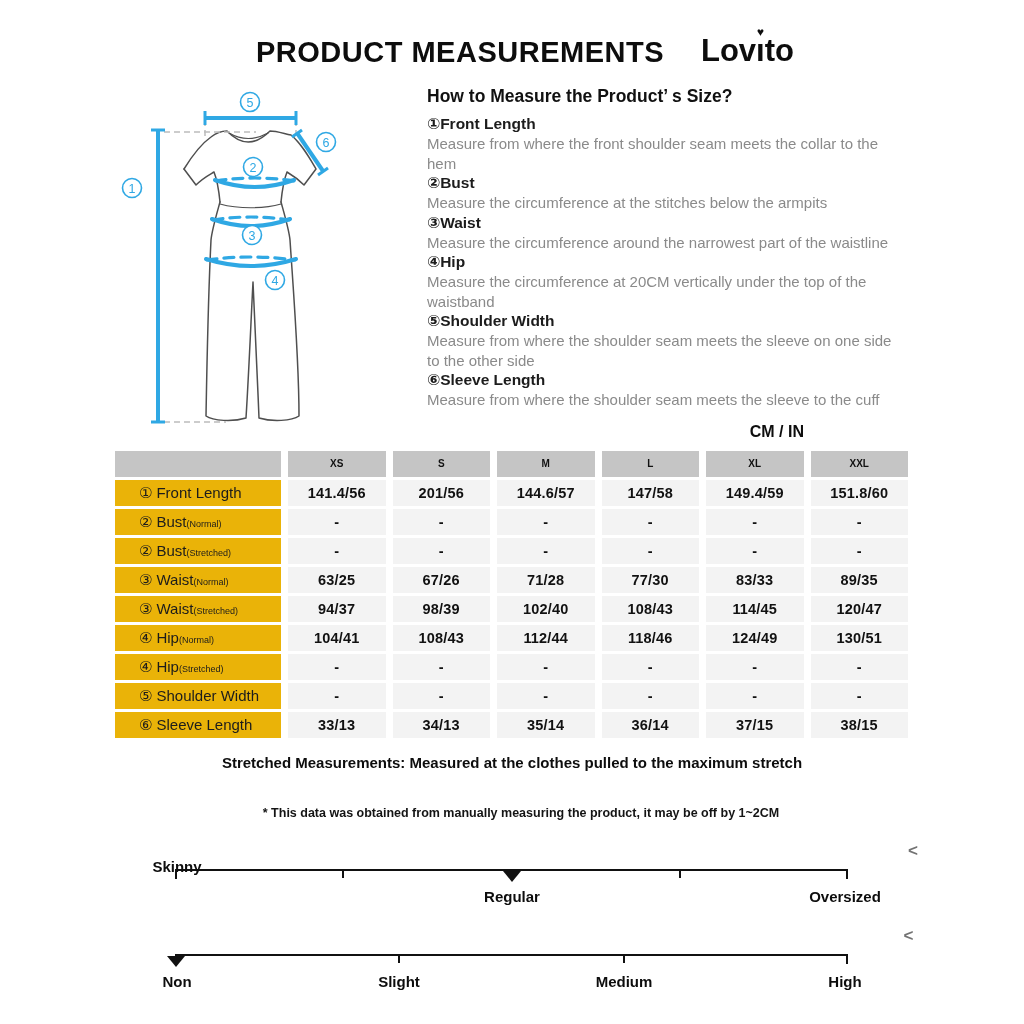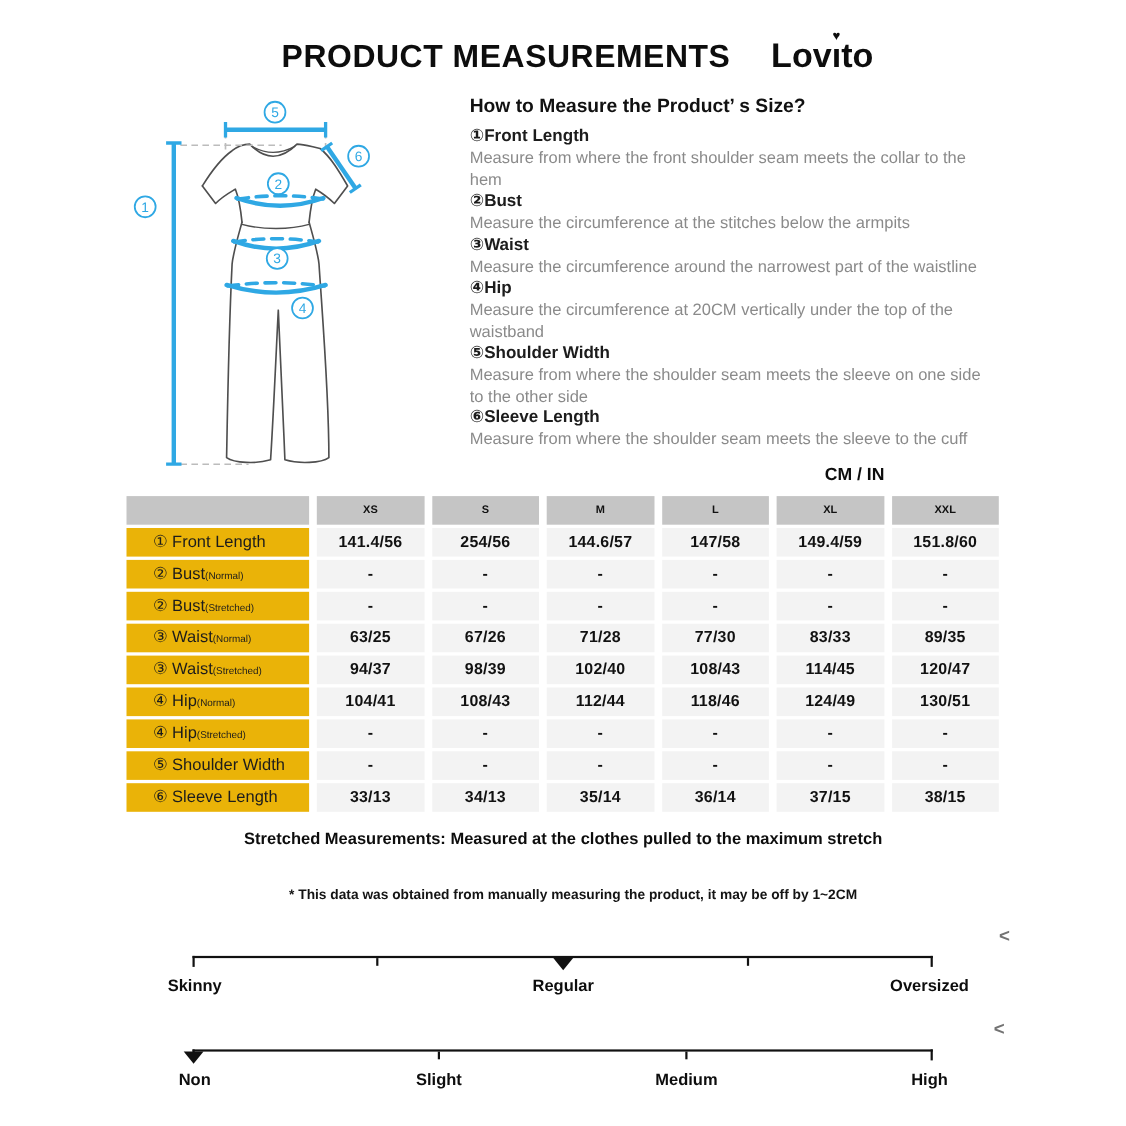--- a/index.html
+++ b/index.html
@@ -152,21 +152,21 @@
     <div class="th"></div>
     <div class="th">XS</div>
     <div class="th">S</div>
     <div class="th">M</div>
     <div class="th">L</div>
     <div class="th">XL</div>
     <div class="th">XXL</div>
 
     <div class="rl"><span class="circ">①</span><span>Front Length</span><span class="sfx"></span></div>
     <div class="tv">141.4/56</div>
-    <div class="tv">254/56</div>
+    <div class="tv">201/56</div>
     <div class="tv">144.6/57</div>
     <div class="tv">147/58</div>
     <div class="tv">149.4/59</div>
     <div class="tv">151.8/60</div>
 
     <div class="rl"><span class="circ">②</span><span>Bust</span><span class="sfx">(Normal)</span></div>
     <div class="tv">-</div>
     <div class="tv">-</div>
     <div class="tv">-</div>
     <div class="tv">-</div>
@@ -235,21 +235,21 @@
   </div>
   <div class="disclaimer">* This data was obtained from manually measuring the product, it may be off by 1~2CM</div>
 
   <div class="scale-title" style="top:841px">&lt; FIT TYPE &gt;</div>
   <div class="scale-line" style="top:869px"></div>
   <div class="tick" style="left:175px; top:869px; height:10px"></div>
   <div class="tick" style="left:846px; top:869px; height:10px"></div>
   <div class="tick" style="left:342px; top:871px; height:7px"></div>
   <div class="tick" style="left:679px; top:871px; height:7px"></div>
   <div class="tri" style="left:503px; top:871px"></div>
-  <div class="scale-label" style="left:177px; top:888px">Skinny</div>
+  <div class="scale-label" style="left:177px; top:858px">Skinny</div>
   <div class="scale-label" style="left:512px; top:888px">Regular</div>
   <div class="scale-label" style="left:845px; top:888px">Oversized</div>
 
   <div class="scale-title" style="top:926px">&lt; STRETCH &gt;</div>
   <div class="scale-line" style="top:954px"></div>
   <div class="tick" style="left:175px; top:954px; height:10px"></div>
   <div class="tick" style="left:846px; top:954px; height:10px"></div>
   <div class="tick" style="left:398px; top:956px; height:7px"></div>
   <div class="tick" style="left:623px; top:956px; height:7px"></div>
   <div class="tri" style="left:167px; top:956px"></div>

